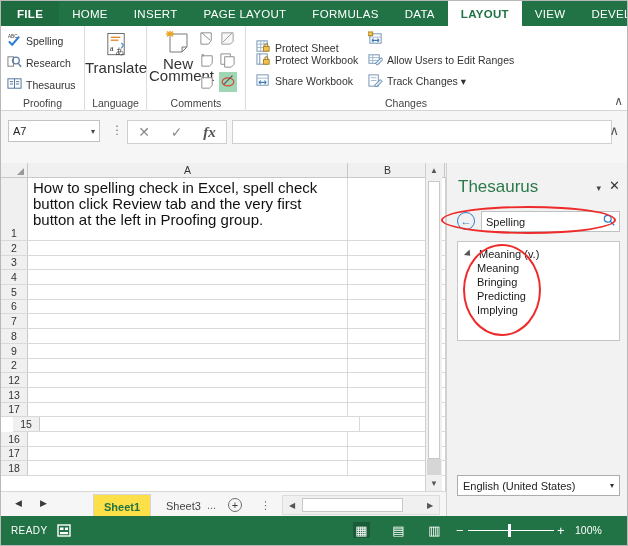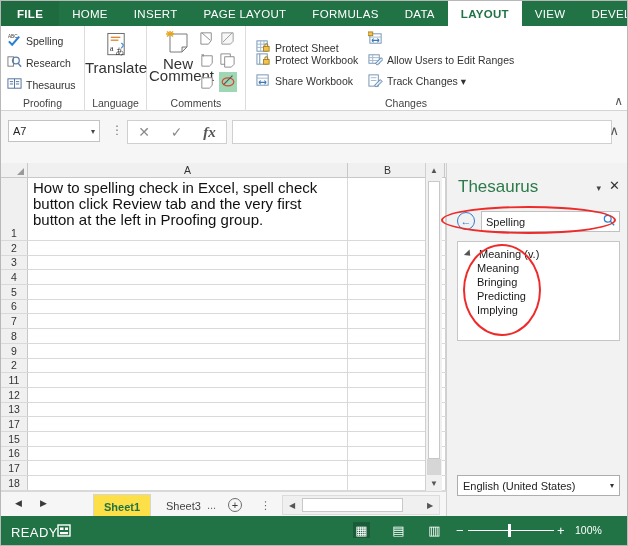--- a/index.html
+++ b/index.html
@@ -289,21 +289,21 @@
   .langsel .lv { flex: 1; }
   .langsel .caret { font-size: 8px; color: #333; }
 
   
   .status {
     position: absolute; left: 0; bottom: 0; width: 628px; height: 29px;
     background: #217346; color: #ffffff;
   }
   .stready {
     position: absolute; left: 10px; top: 9px;
-    font-size: 13px; letter-spacing: .4px;
+    font-size: 10px; letter-spacing: .4px;
   }
   .viewbtn {
     position: absolute; top: 6px;
     width: 17px; height: 16px;
     display: flex; align-items: center; justify-content: center;
     font-size: 13px; color: #ffffff;
   }
   .viewbtn.active { background: #1a5c38; }
   .zoomctl { position: absolute; right: 8px; top: 0; height: 29px; }
   .zminus { position: absolute; left: 0; top: 7px; font-size: 13px; }
@@ -603,44 +603,38 @@
           <div class="cell b"></div>
           <div class="cell c"></div>
         </div>
       <div class="row" style="height:14.7px;">
           <div class="rh">2</div>
           <div class="cell a"></div>
           <div class="cell b"></div>
           <div class="cell c"></div>
         </div>
       <div class="row" style="height:14.7px;">
-          <div class="rh">11</div>
-          <div class="cell a"></div>
-          <div class="cell b"></div>
-          <div class="cell c"></div>
-        </div>
-      <div class="row" style="height:14.7px;">
           <div class="rh">12</div>
           <div class="cell a"></div>
           <div class="cell b"></div>
           <div class="cell c"></div>
         </div>
       <div class="row" style="height:14.7px;">
           <div class="rh">13</div>
           <div class="cell a"></div>
           <div class="cell b"></div>
           <div class="cell c"></div>
         </div>
       <div class="row" style="height:14.7px;">
           <div class="rh">17</div>
           <div class="cell a"></div>
           <div class="cell b"></div>
           <div class="cell c"></div>
         </div>
-      <div class="row" style="height:14.7px;">
+      <div class="row" style="height:14.7px;margin-left:12px;">
           <div class="rh">15</div>
           <div class="cell a"></div>
           <div class="cell b"></div>
           <div class="cell c"></div>
         </div>
       <div class="row" style="height:14.7px;">
           <div class="rh">16</div>
           <div class="cell a"></div>
           <div class="cell b"></div>
           <div class="cell c"></div>

